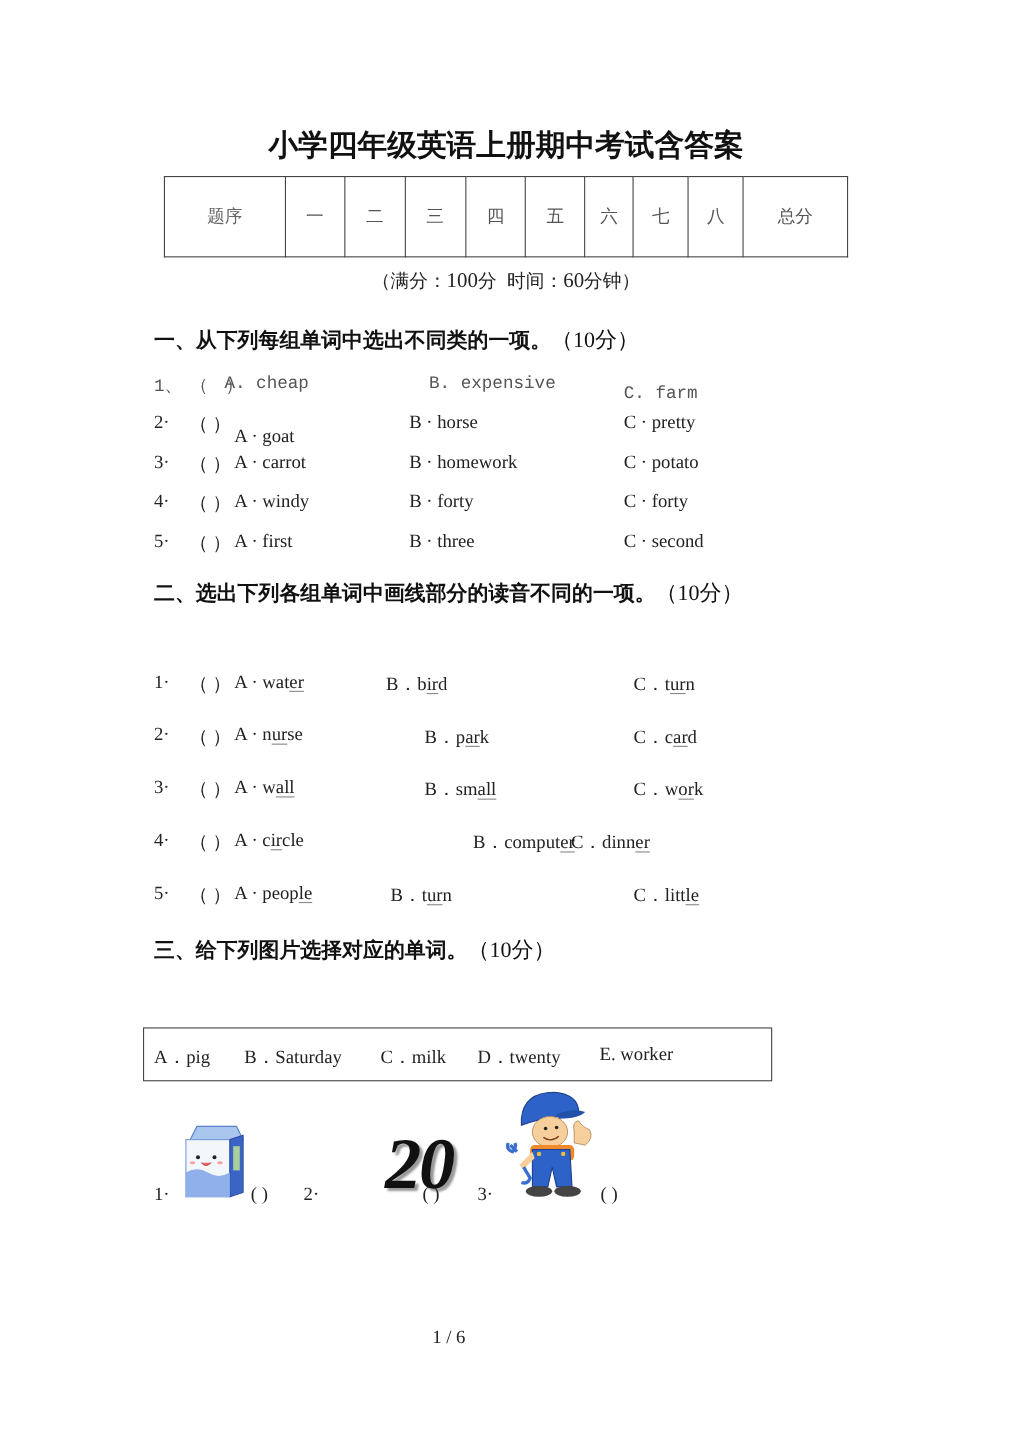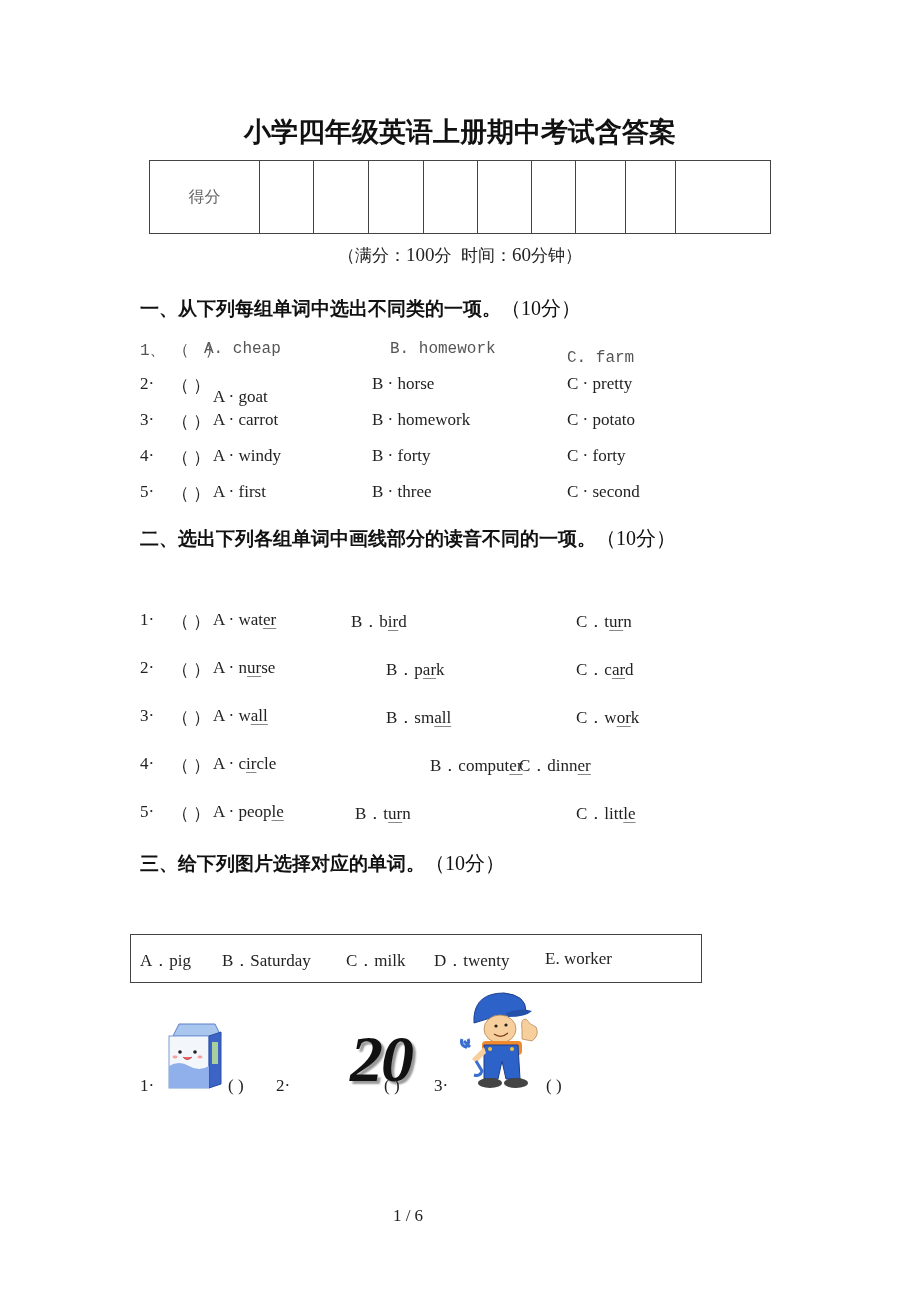--- a/index.html
+++ b/index.html
@@ -45,47 +45,47 @@
       <col style="width:55px">
       <col style="width:55px">
       <col style="width:55px">
       <col style="width:54px">
       <col style="width:44px">
       <col style="width:50px">
       <col style="width:50px">
       <col style="width:95px">
   </colgroup>
   <tbody>
-  <tr>
-    <td class="lbl">得分</td>
-    <td></td>
-    <td></td>
-    <td></td>
-    <td></td>
-    <td></td>
-    <td></td>
-    <td></td>
-    <td></td>
-    <td></td>
+      <tr>
+    <td class="lbl">题序</td>
+    <td>一</td>
+    <td>二</td>
+    <td>三</td>
+    <td>四</td>
+    <td>五</td>
+    <td>六</td>
+    <td>七</td>
+    <td>八</td>
+    <td>总分</td>
   </tr>
 </tbody>
   </table>
 
 <div class="abs fullmark">
   <span class="cjk">（</span><span class="cjk">满分</span><span class="cjk">：</span><span>100</span><span class="cjk">分</span>&nbsp;&nbsp;<span class="cjk">时间</span><span class="cjk">：</span><span>60</span><span class="cjk">分钟</span><span class="cjk">）</span>
 </div>
 
 <div class="abs sec-heading" style="top:295px;">
   <span>一、从下列每组单词中选出不同类的一项。</span><span class="pts">（10分）</span>
 </div>
 
 <div class="abs mono-row" style="left:140px; top:340px;">1、</div>
 <div class="abs mono-row" style="left:173px; top:340px;">（　）</div>
 <div class="abs mono-row" style="left:204px; top:340px;">A. cheap</div>
-<div class="abs mono-row" style="left:390px; top:340px;">B. homework</div>
+<div class="abs mono-row" style="left:390px; top:340px;">B. expensive</div>
 <div class="abs mono-row" style="left:567px; top:349px;">C. farm</div>
 
 <div class="abs row" style="left:140px; top:374px;">2·</div>
 <div class="abs row" style="left:172px; top:374px;">（  ）</div>
 <div class="abs row" style="left:213px; top:387px;">A · goat</div>
 <div class="abs row" style="left:372px; top:374px;">B · horse</div>
 <div class="abs row" style="left:567px; top:374px;">C · pretty</div>
 
 <div class="abs row" style="left:140px; top:410px;">3·</div>
 <div class="abs row" style="left:172px; top:410px;">（  ）</div>

